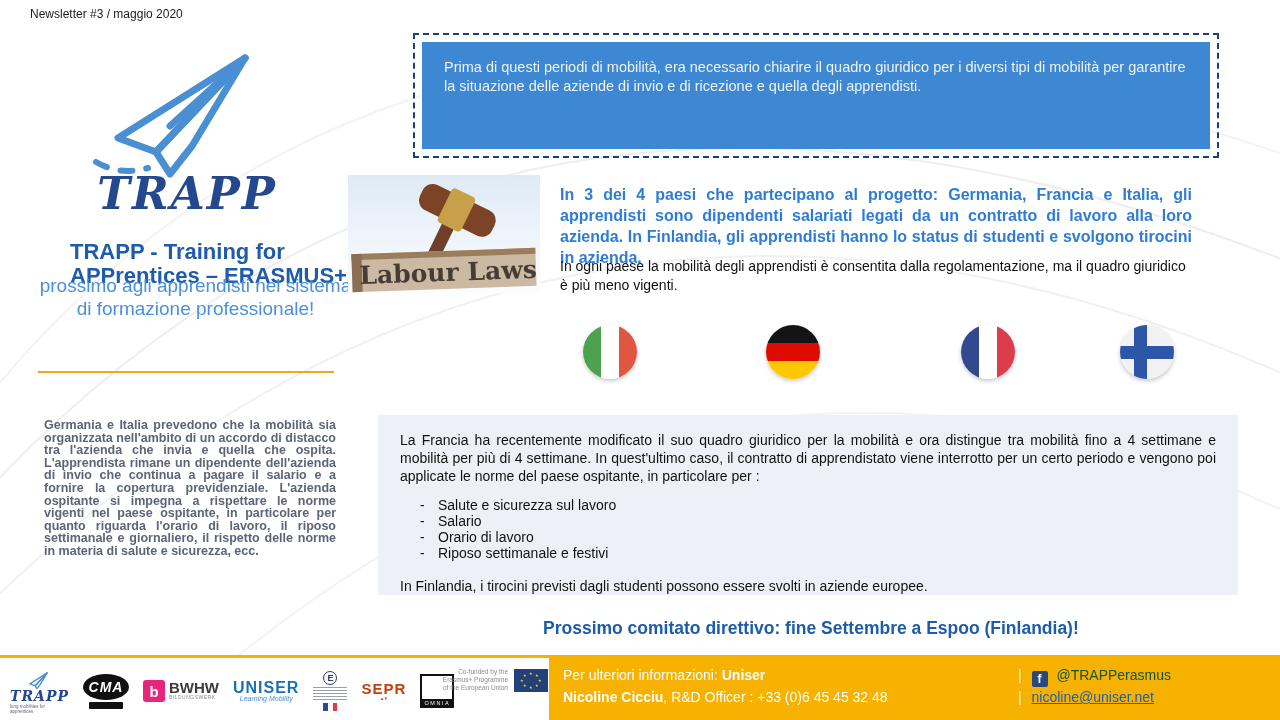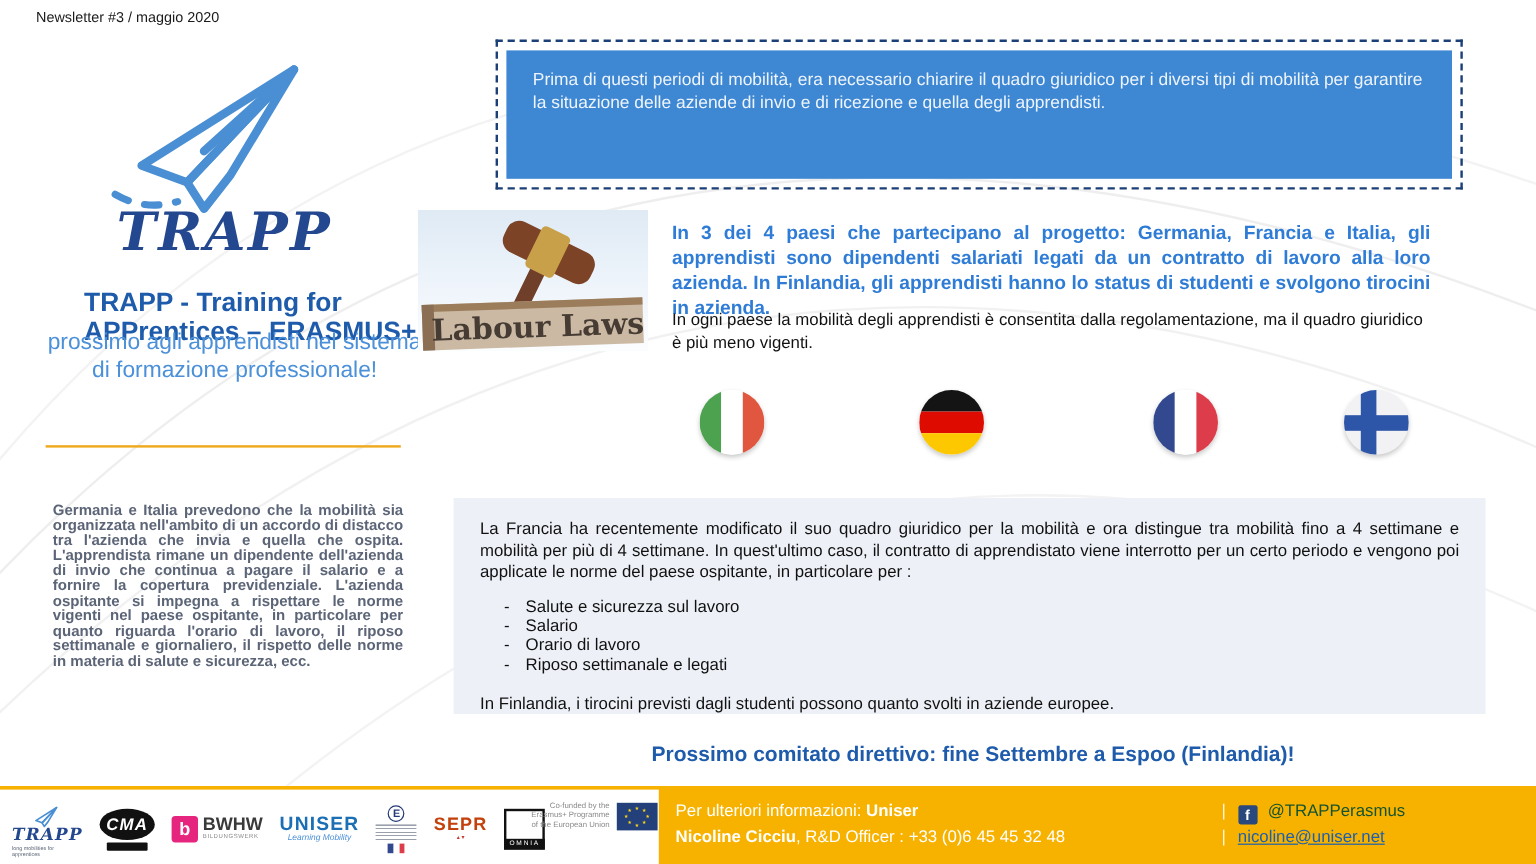--- a/index.html
+++ b/index.html
@@ -249,24 +249,24 @@
       <li>
         <span class="bullet-dash">-</span>
         <span>Salario</span>
       </li>
       <li>
         <span class="bullet-dash">-</span>
         <span>Orario di lavoro</span>
       </li>
       <li>
         <span class="bullet-dash">-</span>
-        <span>Riposo settimanale e legati</span>
+        <span>Riposo settimanale e festivi</span>
       </li>
     </ul>
-    <div class="finland-note">In Finlandia, i tirocini previsti dagli studenti possono quanto svolti in aziende europee.</div>
+    <div class="finland-note">In Finlandia, i tirocini previsti dagli studenti possono essere svolti in aziende europee.</div>
   </div>
 
   <div class="layer committee-note">Prossimo comitato direttivo: fine Settembre a Espoo (Finlandia)!</div>
 
   <div class="footer">
     <div class="footer-logos">
 
       <div class="plogo plogo-trapp">
         <svg width="34" height="22" viewBox="0 0 250 140">
           <g fill="none" stroke="#4a8fd3" stroke-width="10" stroke-linejoin="round">

